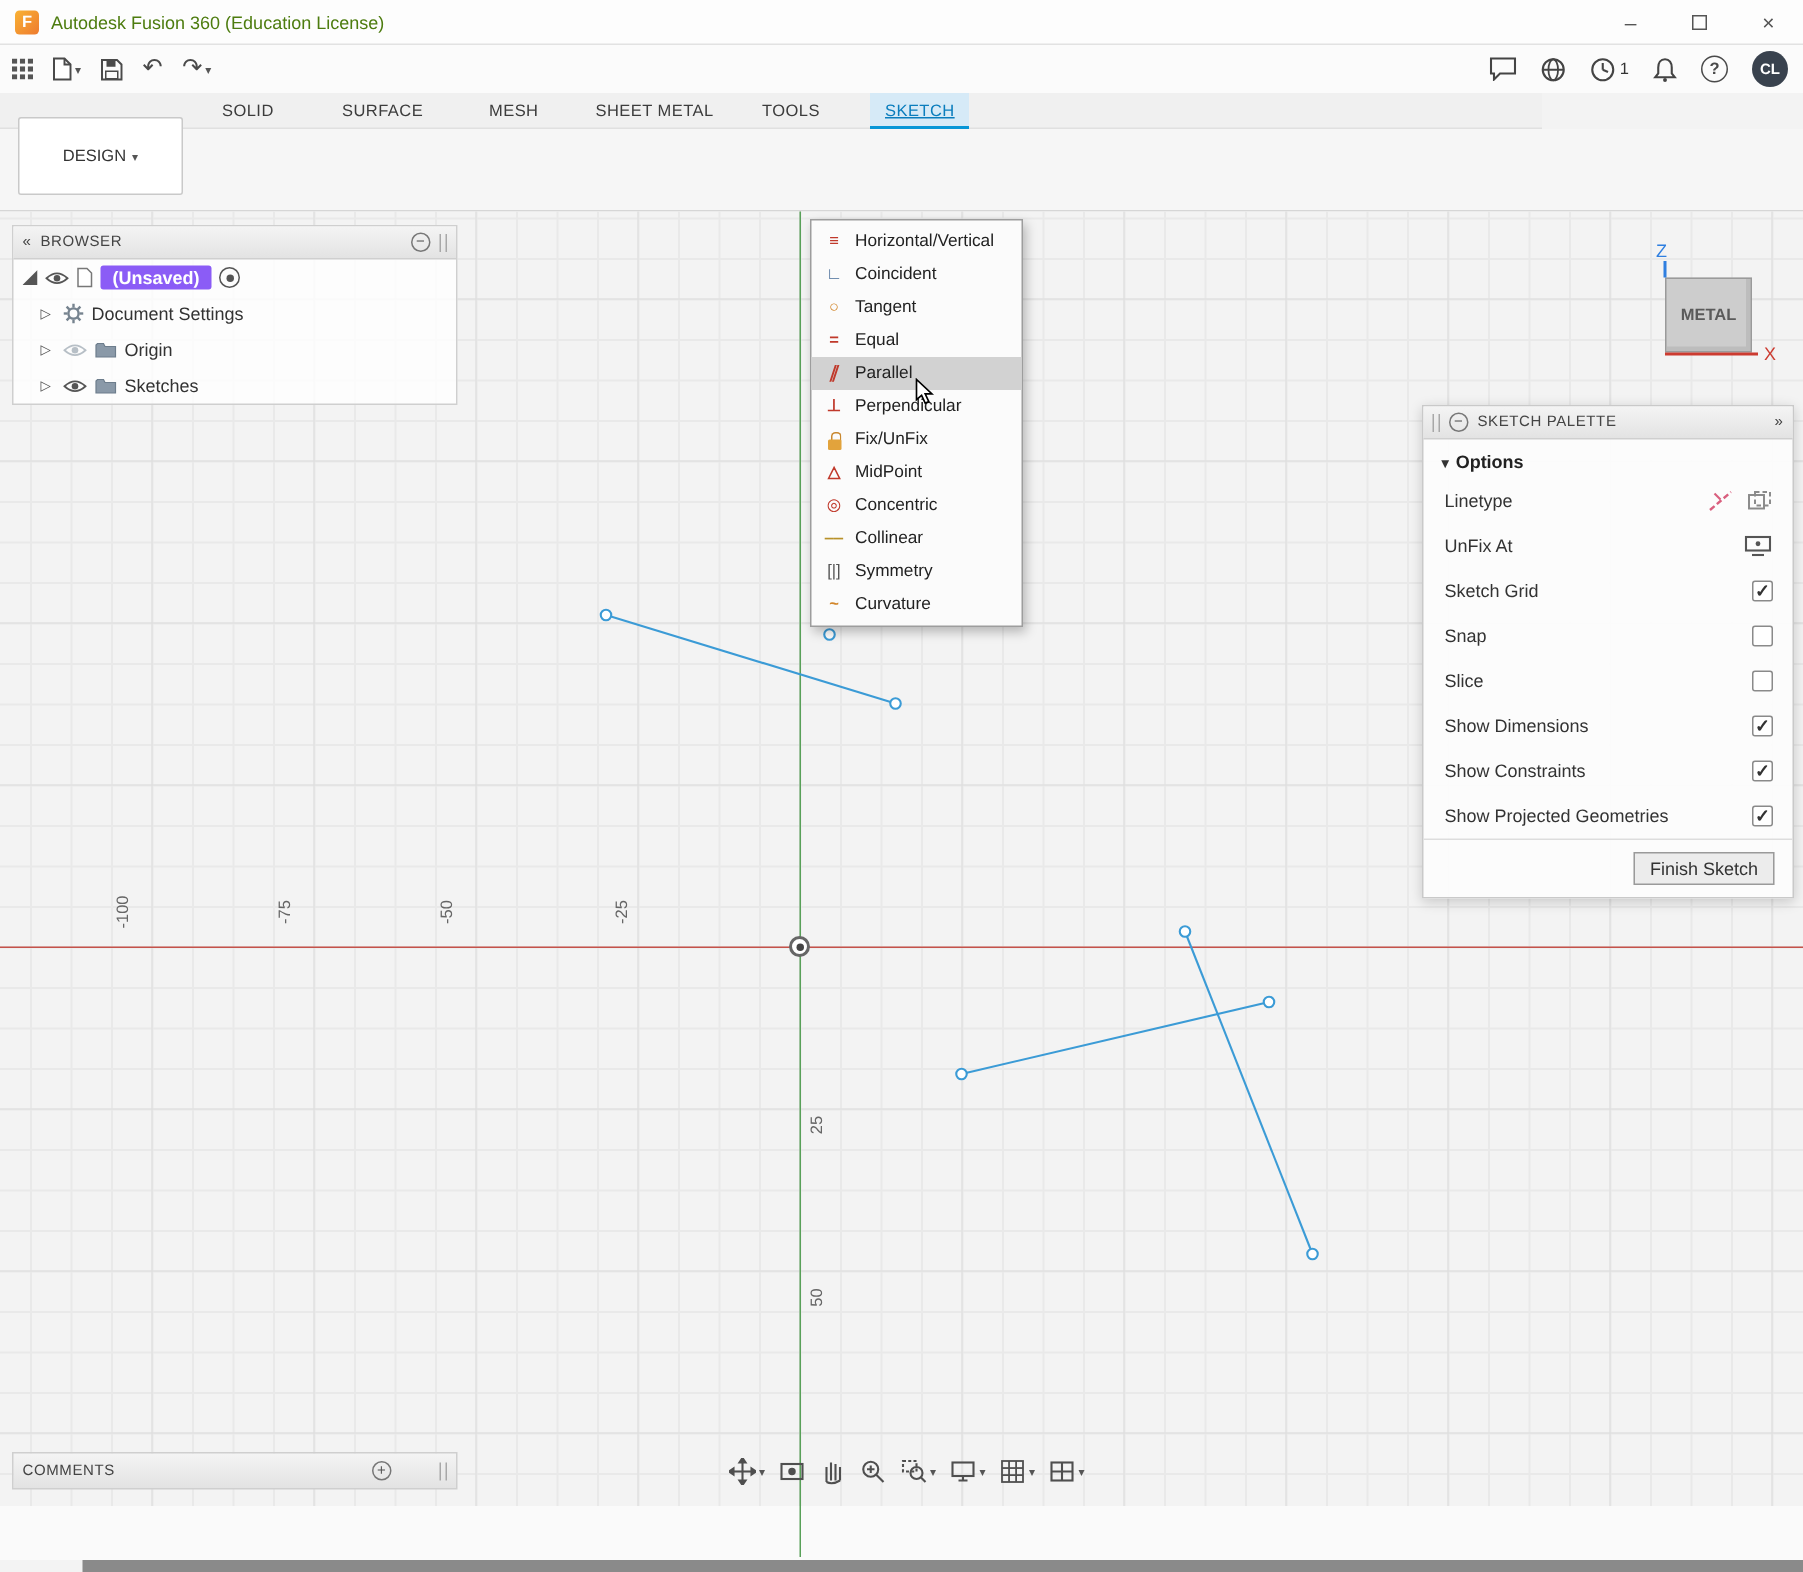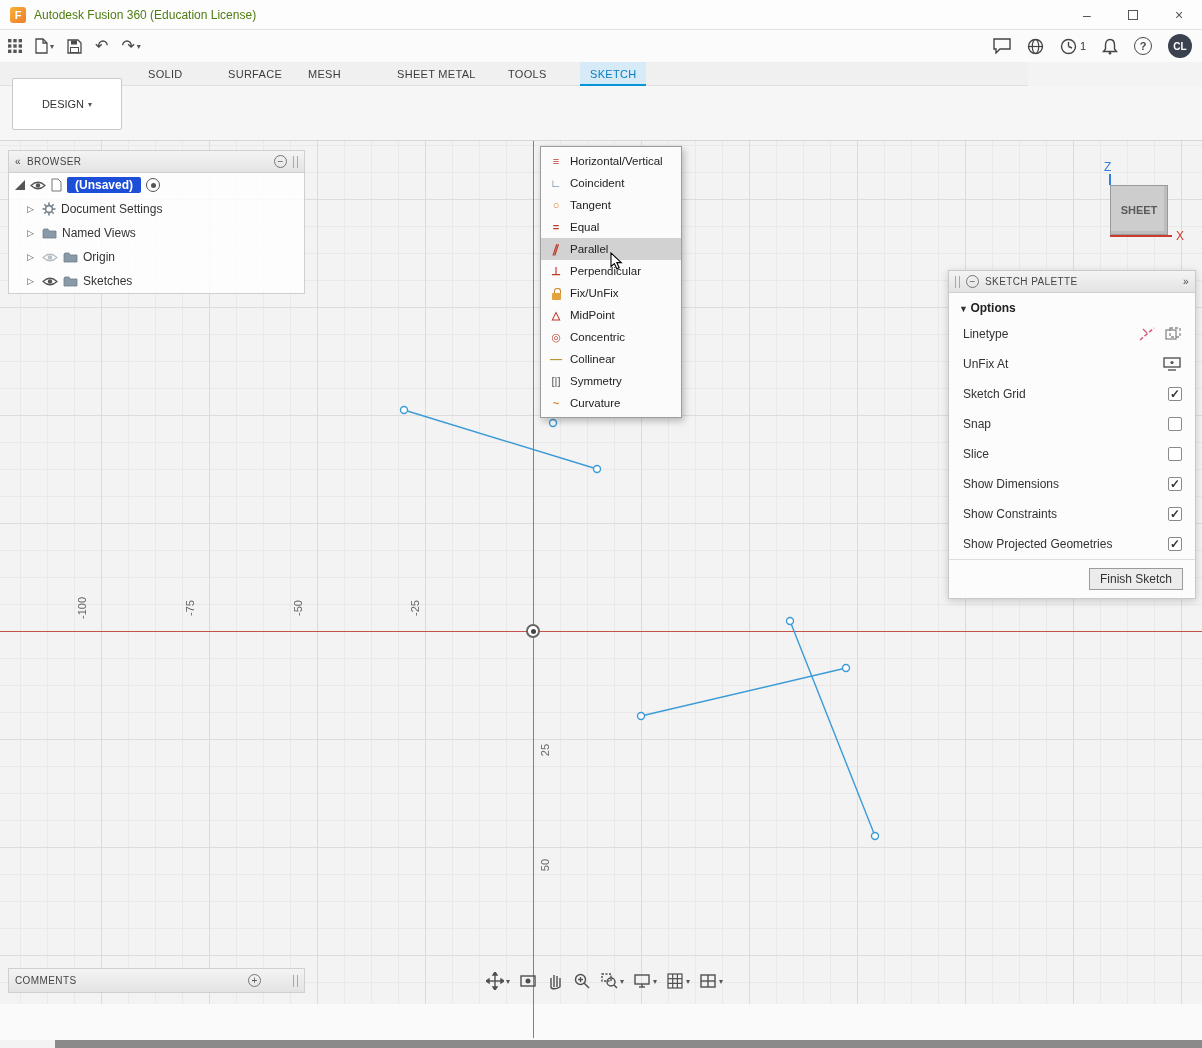--- a/index.html
+++ b/index.html
@@ -25,21 +25,21 @@
   .tab-close { position:absolute; right:8px; top:6px; width:18px; height:18px; font-size:13px; color:#666; text-align:center; line-height:18px; }
   .newtab { position:absolute; left:944px; top:33px; width:25px; height:26px; background:#3f93b5; color:#fff; font-size:15px; text-align:center; line-height:26px; border-radius:2px; }
   .qright { position:absolute; right:10px; top:0; height:32px; display:flex; align-items:center; gap:16px; }
   .badge-num { font-size:11px; color:#333; margin-left:3px; }
   .help-circle { width:18px; height:18px; border:1.4px solid #4a4a4a; border-radius:50%; font-size:11px; color:#4a4a4a; display:flex; align-items:center; justify-content:center; font-weight:bold; }
   .avatar { width:24px; height:24px; border-radius:50%; background:#39424e; color:#fff; font-size:10px; font-weight:bold; display:flex; align-items:center; justify-content:center; }
 
   
   .rtabs { position:absolute; top:62px; left:0; width:1028px; height:24px; background:#f0f0f0; border-bottom:1px solid #e0e0e0; }
   .rtab { position:absolute; top:0; height:24px; padding:0 10px; font-size:11px; color:#3c3c3c; letter-spacing:.3px; line-height:24px; }
-  .rtab.active { background:#d6eaf7; color:#0a7dbd; border-bottom:2px solid #0696d7; }
+  .rtab.active { background:#d6eaf7; color:#0a7dbd; border-bottom:2px solid #0696d7;text-decoration:underline; }
 
   
   .ribbon { position:absolute; top:86px; left:0; width:1202px; height:55px; background:#f6f6f6; border-bottom:1px solid #d6d6d6; }
   .design-btn { position:absolute; top:78px; left:12px; width:110px; height:52px; background:#fff; border:1px solid #c9c9c9; border-radius:2px; font-size:11px; color:#333; display:flex; align-items:center; justify-content:center; z-index:3; }
   .design-btn::after { content:" ▾"; font-size:8px; margin-left:4px; color:#555; }
   .rdivider { position:absolute; top:88px; height:50px; width:1px; background:#dedede; }
   .rgroup { position:absolute; top:86px; height:55px; }
   .rgroup.tinted { background:#d8edf8; }
   .ricons { display:flex; justify-content:center; align-items:center; gap:9px; height:38px; padding-top:2px; }
   .rtool { display:flex; align-items:center; justify-content:center; }
@@ -80,21 +80,21 @@
   
   .panel-header { height:22px; display:flex; align-items:center; gap:6px; padding:0 6px; background:linear-gradient(#f4f4f4,#e3e3e3); border-bottom:1px solid #cfcfcf; font-size:10px; color:#444; letter-spacing:.4px; }
   .grip { width:5px; height:12px; border-left:1px solid #a8a8a8; border-right:1px solid #a8a8a8; }
   .cminus, .cplus { width:13px; height:13px; border:1px solid #777; border-radius:50%; color:#555; font-size:10px; display:flex; align-items:center; justify-content:center; line-height:1; }
   .cminus::after { content:"−"; } .cplus::after { content:"+"; }
   .spacer { flex:1; }
 
   
   .browser { position:absolute; left:8px; top:150px; width:297px; background:rgba(255,255,255,.82); border:1px solid #cfcfcf; z-index:5; }
   .b-row { height:24px; display:flex; align-items:center; gap:5px; font-size:12px; color:#333; padding-left:6px; }
-  .b-root-label { background:#1d4ed8; color:#fff; font-weight:bold; padding:1px 8px; border-radius:2px; font-size:12px;text-align:center; }
+  .b-root-label { background:#8b5cf6; color:#fff; font-weight:bold; padding:1px 8px; border-radius:2px; font-size:12px;text-align:center; }
   .twisty { color:#555; font-size:9px; width:10px; margin-left:12px; }
   .twisty::after { content:"▷"; }
   .target-icon { width:14px; height:14px; border:1.5px solid #555; border-radius:50%; display:flex; align-items:center; justify-content:center; }
   .target-icon::after { content:""; width:5px; height:5px; border-radius:50%; background:#555; }
 
   
   .cmenu { position:absolute; left:540px; top:146px; width:142px; background:#fbfbfb; border:1px solid #9d9d9d; box-shadow:2px 3px 7px rgba(0,0,0,.25); padding:3px 0; z-index:6; }
   .mi { height:22px; display:flex; align-items:center; gap:7px; padding-left:8px; font-size:11.5px; color:#222; }
   .mi.sel { background:#d2d2d2; }
   .mi-ico { width:14px; text-align:center; font-size:11px; line-height:1; display:inline-block; }
@@ -221,21 +221,21 @@
           </svg>
       </span>
       <span class="help-circle">?</span>
       <span class="avatar">CL</span>
     </div>
   </div>
 
   <div class="rtabs">
     <span class="rtab" style="left:138px">SOLID</span>
     <span class="rtab" style="left:218px">SURFACE</span>
-    <span class="rtab" style="left:298px">MESH</span>
+    <span class="rtab" style="left:316px">MESH</span>
     <span class="rtab" style="left:387px">SHEET METAL</span>
     <span class="rtab" style="left:498px">TOOLS</span>
     <span class="rtab active" style="left:580px">SKETCH</span>
   </div>
 
   <div class="ribbon">
     <div class="rdivider" style="left:132px"></div>
     <div class="rdivider" style="left:400px"></div>
     <div class="rdivider" style="left:536px"></div>
     <div class="rdivider" style="left:754px"></div>
@@ -419,21 +419,21 @@
       <line x1="790" y1="480" x2="875" y2="695" stroke="#3b9bd6" stroke-width="1.4"></line>
       <circle cx="404" cy="269" r="3.5" fill="#fff" stroke="#3b9bd6" stroke-width="1.4"></circle>
       <circle cx="597" cy="328" r="3.5" fill="#fff" stroke="#3b9bd6" stroke-width="1.4"></circle>
       <circle cx="641" cy="575" r="3.5" fill="#fff" stroke="#3b9bd6" stroke-width="1.4"></circle>
       <circle cx="846" cy="527" r="3.5" fill="#fff" stroke="#3b9bd6" stroke-width="1.4"></circle>
       <circle cx="790" cy="480" r="3.5" fill="#fff" stroke="#3b9bd6" stroke-width="1.4"></circle>
       <circle cx="875" cy="695" r="3.5" fill="#fff" stroke="#3b9bd6" stroke-width="1.4"></circle>
       <circle cx="553" cy="282" r="3.5" fill="#fff" stroke="#3b9bd6" stroke-width="1.4"></circle>
     </svg>
 
-  <div class="vc-front">SHEET</div>
+  <div class="vc-front">METAL</div>
   <div class="vc-z">Z</div>
   <div class="vc-zline"></div>
   <div class="vc-xline"></div>
   <div class="vc-x">X</div>
 
   <div class="browser">
     <div class="panel-header">
       <span>«</span>
       <span>BROWSER</span>
       <span class="spacer"></span>
@@ -466,27 +466,20 @@
             <line x1="9.8" y1="9.8" x2="11.6" y2="11.6"></line>
             <line x1="11.6" y1="2.4" x2="9.8" y2="4.2"></line>
             <line x1="2.4" y1="11.6" x2="4.2" y2="9.8"></line>
           </g>
           <circle cx="7" cy="7" r="3.4" fill="none" stroke="#76838f" stroke-width="1.6"></circle>
         </svg>
       <span>Document Settings</span>
     </div>
     <div class="b-row">
       <span class="twisty"></span>
-      <svg width="15" height="12" viewBox="0 0 15 12">
-          <path d="M1 3 L1 11 L14 11 L14 4 L7 4 L6 2 L2 2 Z" fill="#8a99a8" stroke="#6d7d8c" stroke-width="0.8"></path>
-        </svg>
-      <span>Named Views</span>
-    </div>
-    <div class="b-row">
-      <span class="twisty"></span>
       <svg width="16" height="11" viewBox="0 0 16 11">
           <path d="M1 5.5 Q8 -1 15 5.5 Q8 12 1 5.5 Z" fill="none" stroke="#b7bfc6" stroke-width="1.2"></path>
           <circle cx="8" cy="5.5" r="2.2" fill="#b7bfc6"></circle>
         </svg>
       <svg width="15" height="12" viewBox="0 0 15 12">
           <path d="M1 3 L1 11 L14 11 L14 4 L7 4 L6 2 L2 2 Z" fill="#8a99a8" stroke="#6d7d8c" stroke-width="0.8"></path>
         </svg>
       <span>Origin</span>
     </div>
     <div class="b-row">

